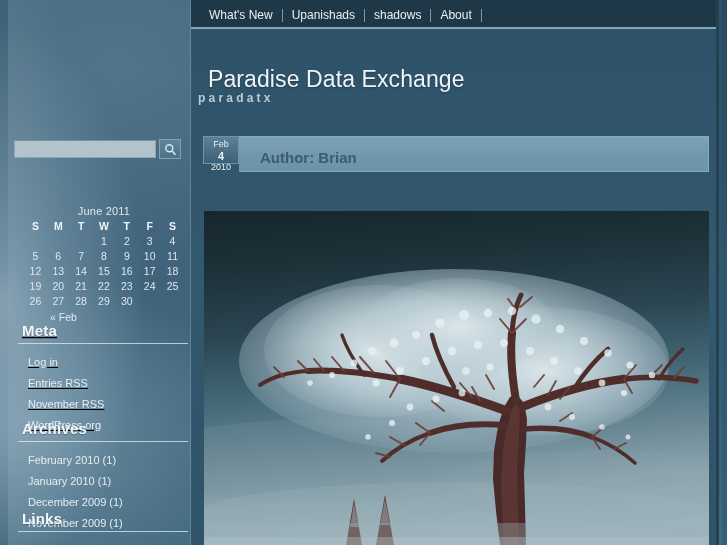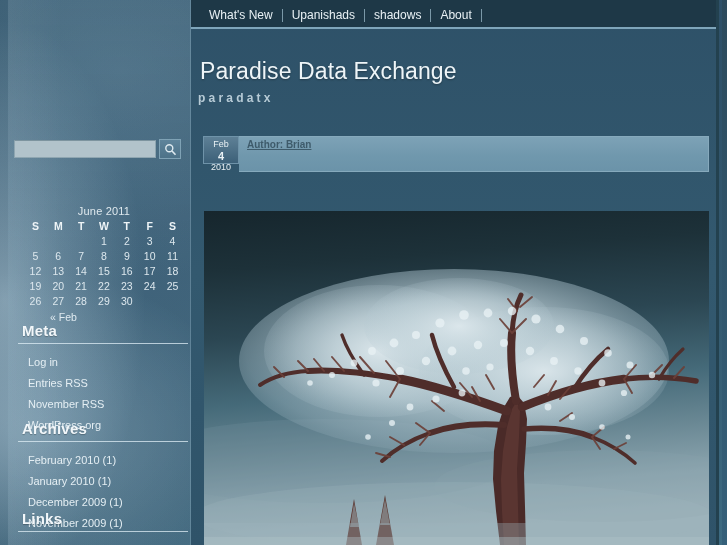--- a/index.html
+++ b/index.html
@@ -86,21 +86,21 @@
     letter-spacing: .2px;
     padding: 0 0 4px 4px;
     border-bottom: 1px solid rgba(223,238,245,0.75);
     text-shadow: 0 1px 1px rgba(0,0,0,0.25);
   }
   .widget ul { list-style: none; margin: 6px 0 0 0; padding: 0 0 0 10px; }
   .widget li { padding: 1.5px 0; }
   .widget li a {
     color: #e4eef3; text-decoration: none; font-size: 11px;
   }
-  #widget-meta { top: 322px; }
+  #widget-meta { top: 322px; text-decoration: underline; }
   #widget-archives { top: 420px; }
   #widget-links { top: 510px; }
 
   
   #main {
     position: absolute; left: 191px; top: 0; width: 528px; height: 545px;
     background: linear-gradient(180deg,#2e5168 0%, #33596f 50%, #2f5369 100%);
     border-right: 3px solid #23414f;
   }
 
@@ -120,21 +120,21 @@
     padding: 0 9px; line-height: 27px;
   }
   #navbar .navsep {
     width: 1px; height: 13px; background: #7b99a8; display:block;
   }
 
   
   #site-title {
     position: absolute; left: 5px; top: 54px;
     font-size: 23px; color: #eef5f8; font-weight: normal;
-    margin: 4px; letter-spacing: .1px;
+    margin: 12px; letter-spacing: .1px;
     text-shadow: 0 1px 2px rgba(0,0,0,0.3);
   }
   #site-tagline {
     position: absolute; left: 7px; top: 91px;
     font-size: 12px; color: #b7cbd6; letter-spacing: 3.2px;
     margin: 0; font-weight: bold;
   }
 
   
   #post-head {
@@ -158,23 +158,22 @@
     padding: 2px 0 0 8px;
     border: 1px solid #86a9bc;
     border-left: none;
   }
   #post-titlebar h2 {
     margin: 0; font-size: 14px; font-weight: bold; color: #ffffff;
     text-shadow: 0 1px 1px rgba(40,60,72,0.55);
     line-height: 17px;
   }
   #post-author {
-    margin: 0; font-size: 10px; color: #3e5b6b; font-weight: bold;
+    margin: 13px; font-size: 15px; color: #3e5b6b; font-weight: bold;
     line-height: 12px;
-    text-decoration: underline;
   }
 
   
   #post-photo {
     position: absolute; left: 13px; top: 211px; width: 505px; height: 334px;
     overflow: hidden;
     background: linear-gradient(180deg,#1d3038 0%, #254049 26%, #3f6172 52%, #6f8b96 78%, #8ba3ad 100%);
   }
   #post-photo svg { display:block; width:100%; height:100%; }
 

